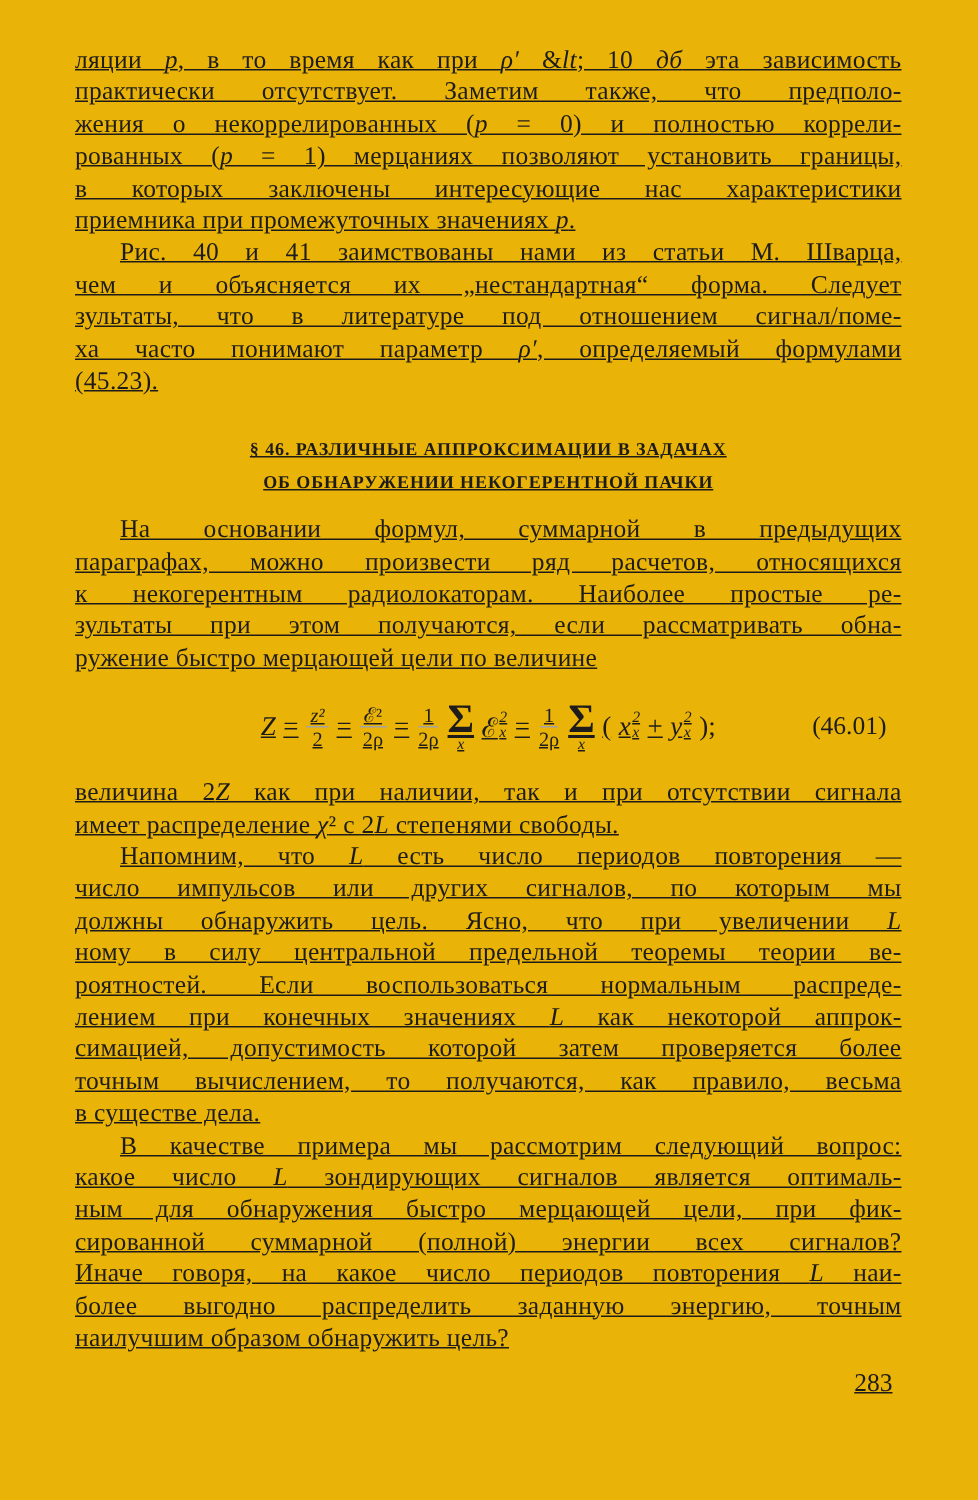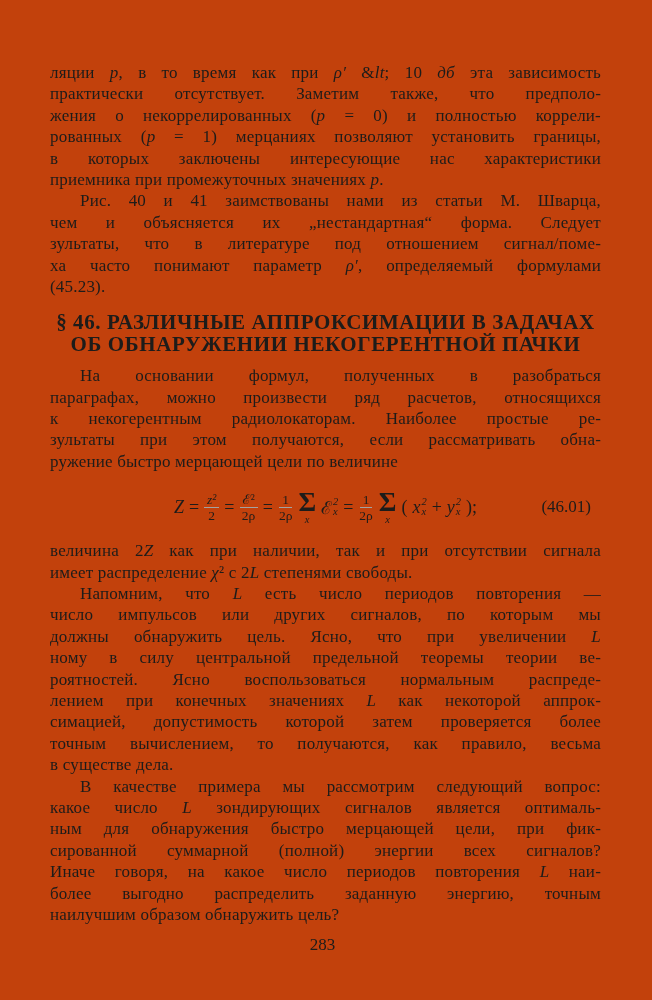--- a/index.html
+++ b/index.html
@@ -5,48 +5,49 @@
   html,body{margin:0;padding:0;}
   body{
     width:652px;height:1000px;
     background:#e9eae4;
     font-family:"Liberation Serif","DejaVu Serif",serif;
     overflow:hidden;
   }
   .page{
     position:relative;
     width:652px;height:1000px;
-    background:#c2410c;
+    background:#eab308;
     color:#1d1c1a;
     box-sizing:border-box;
-    padding:62px 51px 0 50px;
+    padding:29px 51px 0 50px;
     overflow:hidden;
+    text-decoration:underline;
   }
   .para{width:551px;}
   .line{
     font-size:17px;
     line-height:21.4px;
     height:21.4px;
     letter-spacing:0.2px;
     text-align:justify;
     text-align-last:justify;
     white-space:normal;
     overflow:visible;
   }
   .line.last{text-align-last:left;}
   .line.indent{padding-left:30px;box-sizing:border-box;}
   .line i{font-style:italic;}
   .heading{
     width:551px;
     text-align:center;
     font-weight:bold;
-    font-size:21px;
+    font-size:12px;
     line-height:22px;
     letter-spacing:0.6px;
-    margin:14px 0 10px 0;
+    margin:24px 0 10px 0;
   }
   
   .equation{
     position:relative;
     width:551px;
     height:54px;
     margin:8px 0 6px 0;
     display:flex;
     align-items:center;
     justify-content:center;
@@ -71,21 +72,21 @@
     display:inline-flex;flex-direction:column;justify-content:center;
     font-size:10.5px;line-height:10px;margin-left:1px;font-style:italic;
   }
   .eqno{
     position:absolute;right:10px;top:50%;
     transform:translateY(-50%);
     font-size:17px;
   }
   .pagenum{
     width:551px;
-    text-align:center;
+    text-align:right;
     padding-right:6px;
     box-sizing:border-box;
     font-size:17px;
     margin-top:10px;
   }
 </style>
 </head>
 <body>
 
 <div class="page">
@@ -106,21 +107,21 @@
       <div class="line">ха часто понимают параметр <i>ρ′</i>, определяемый формулами</div>
       <div class="line last">(45.23).</div>
     </div>
 
   <div class="heading">
     <div>§ 46. РАЗЛИЧНЫЕ АППРОКСИМАЦИИ В ЗАДАЧАХ</div>
     <div>ОБ ОБНАРУЖЕНИИ НЕКОГЕРЕНТНОЙ ПАЧКИ</div>
   </div>
 
   <div class="para">
-      <div class="line indent">На основании формул, полученных в разобраться</div>
+      <div class="line indent">На основании формул, суммарной в предыдущих</div>
       <div class="line">параграфах, можно произвести ряд расчетов, относящихся</div>
       <div class="line">к некогерентным радиолокаторам. Наиболее простые ре-</div>
       <div class="line">зультаты при этом получаются, если рассматривать обна-</div>
       <div class="line last">ружение быстро мерцающей цели по величине</div>
     </div>
 
   <div class="equation">
     <span class="row">
       <span class="it">Z</span>
       <span>=</span>
@@ -182,21 +183,21 @@
   <div class="para">
       <div class="line">величина 2<i>Z</i> как при наличии, так и при отсутствии сигнала</div>
       <div class="line last">имеет распределение <i>χ</i>² с 2<i>L</i> степенями свободы.</div>
     </div>
 
   <div class="para">
       <div class="line indent">Напомним, что <i>L</i> есть число периодов повторения —</div>
       <div class="line">число импульсов или других сигналов, по которым мы</div>
       <div class="line">должны обнаружить цель. Ясно, что при увеличении <i>L</i></div>
       <div class="line">ному в силу центральной предельной теоремы теории ве-</div>
-      <div class="line">роятностей. Ясно воспользоваться нормальным распреде-</div>
+      <div class="line">роятностей. Если воспользоваться нормальным распреде-</div>
       <div class="line">лением при конечных значениях <i>L</i> как некоторой аппрок-</div>
       <div class="line">симацией, допустимость которой затем проверяется более</div>
       <div class="line">точным вычислением, то получаются, как правило, весьма</div>
       <div class="line last">в существе дела.</div>
     </div>
 
   <div class="para">
       <div class="line indent">В качестве примера мы рассмотрим следующий вопрос:</div>
       <div class="line">какое число <i>L</i> зондирующих сигналов является оптималь-</div>
       <div class="line">ным для обнаружения быстро мерцающей цели, при фик-</div>

